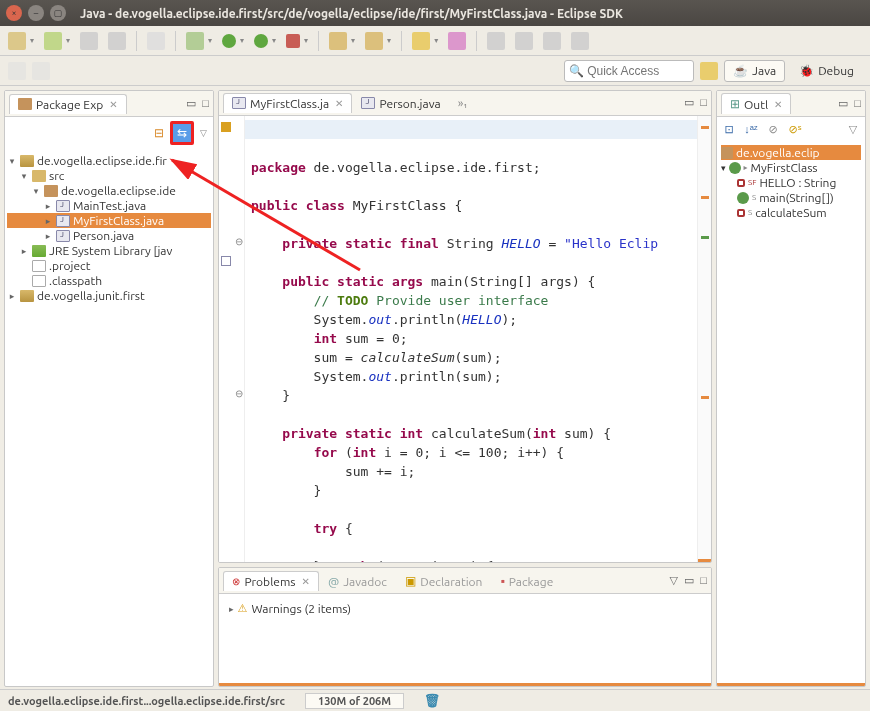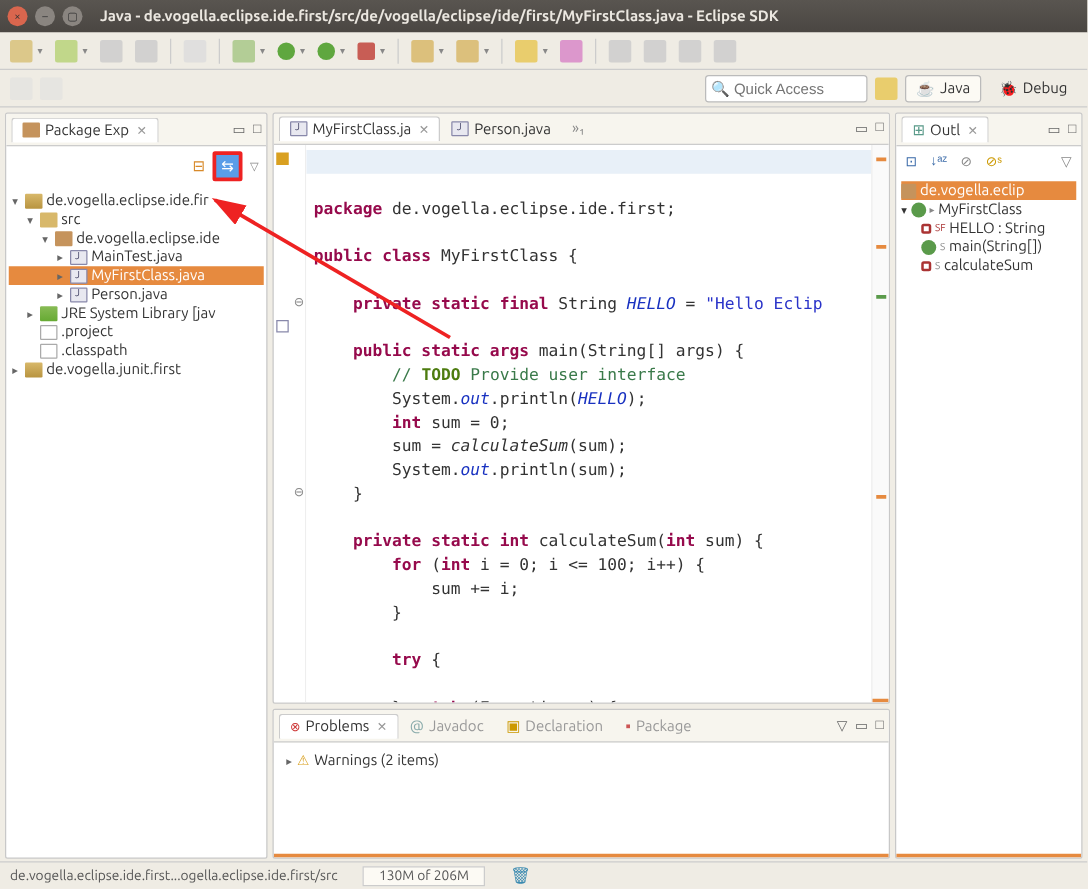--- a/index.html
+++ b/index.html
@@ -90,21 +90,21 @@
 .out-row { display: flex; align-items: center; gap: 3px; padding: 1px 0; white-space: nowrap; }
 .out-row.sel { background: #e68a3f; color: #fff; }
 .oic { width: 12px; height: 12px; border-radius: 50%; display: inline-block; }
 .oic-pkg { background: #c5935c; border-radius: 1px; }
 .oic-class { background: #5a9a4a; }
 .oic-field { border: 2px solid #a33; background: #fff; width: 8px; height: 8px; border-radius: 2px; }
 .oic-method { background: #5a9a4a; }
 .oic-priv { border: 2px solid #a33; background: #fff; width: 8px; height: 8px; border-radius: 2px; }
 
 
-.statusbar { height: 22px; background: #efece4; border-top: 1px solid #ccc; display: flex; align-items: center; padding: 0 8px; font-size: 11px; color: #555; gap: 20px; position: absolute; bottom: 0; left: 0; right: 0; }
+.statusbar { height: 22px; background: #efece4; border-top: 1px solid #ccc; display: flex; align-items: center; padding: 0 8px; font-size: 11px; color: #555; gap: 20px; position: absolute; bottom: 0; left: 0; right: 0; font-weight: bold; }
 .heap { background: #fcfaf4; border: 1px solid #ccc; padding: 1px 12px; }
 .trash { color: #3a8ab0; font-size: 13px; }
 
 
 .arrow-svg { position: absolute; left: 160px; top: 150px; pointer-events: none; z-index: 100; }
 </style>
 </head>
 <body>
 
 <div class="titlebar">

